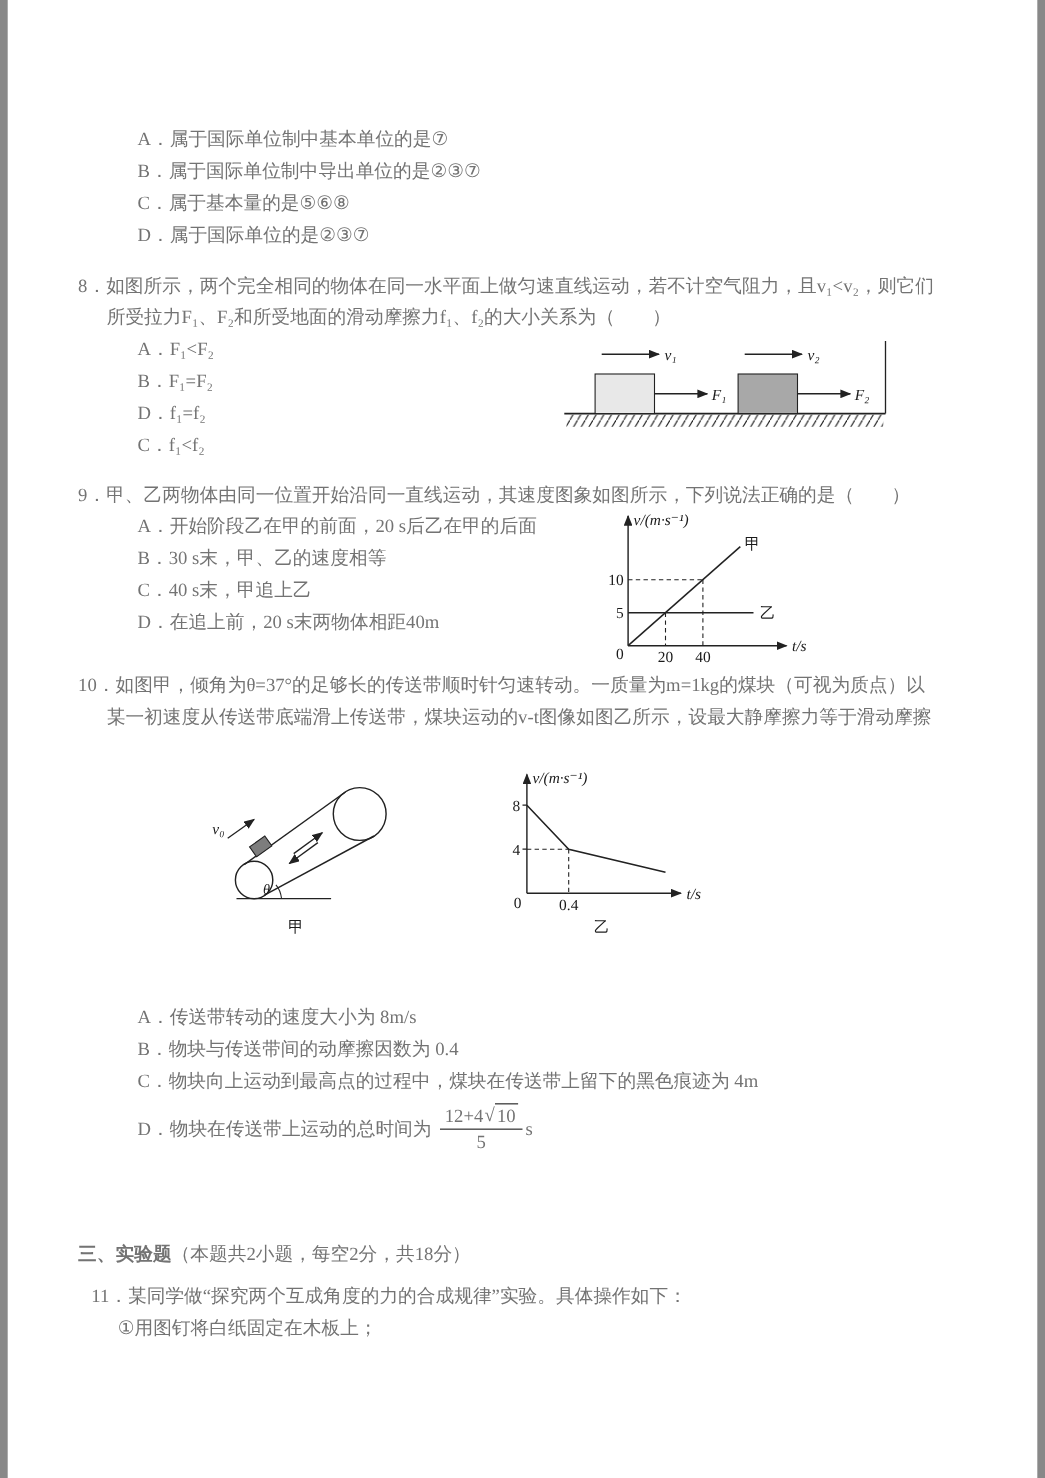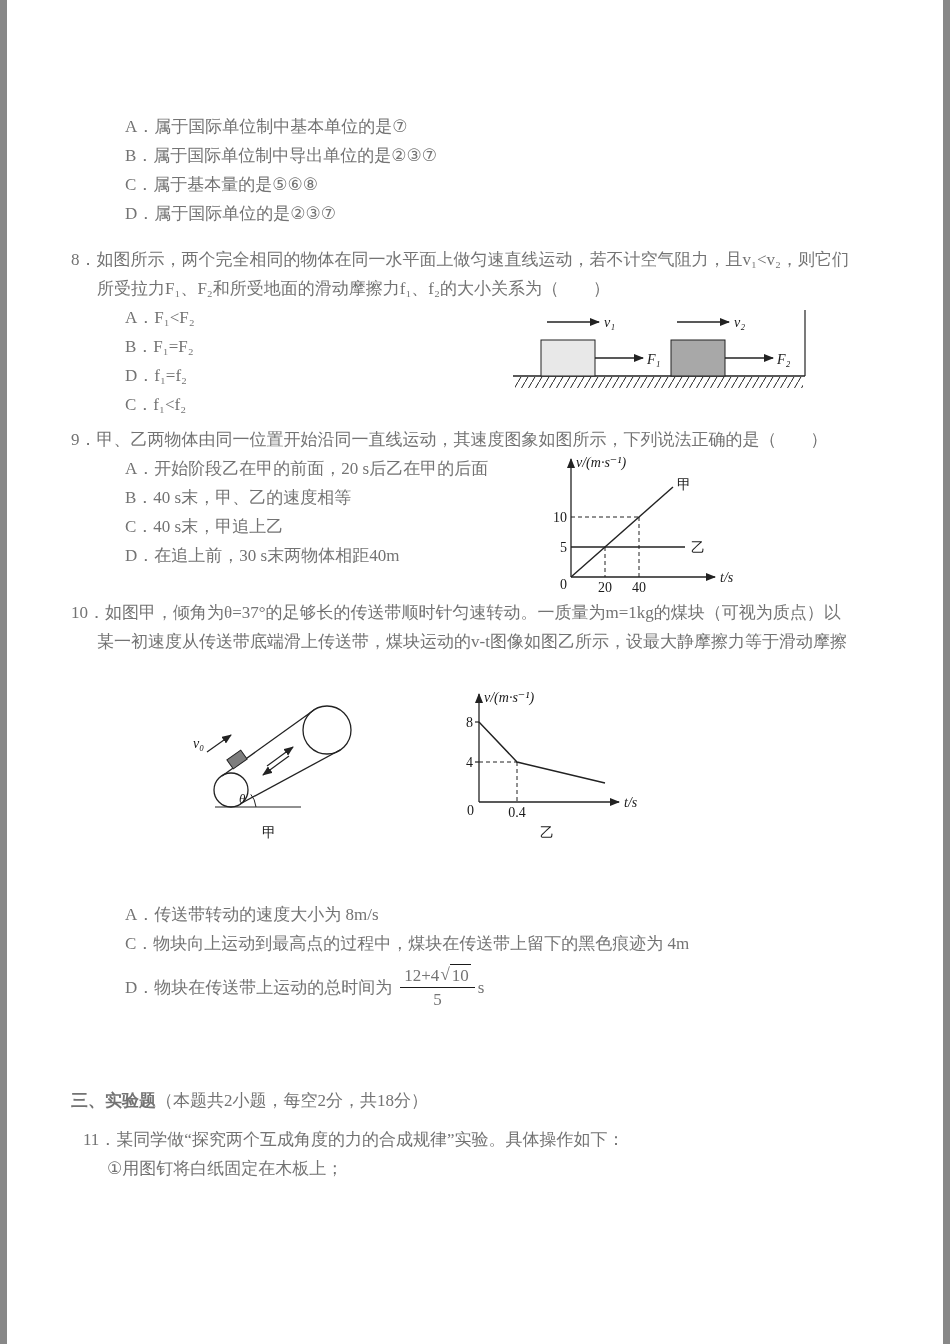--- a/index.html
+++ b/index.html
@@ -15,21 +15,21 @@
     line-height:29px;
     overflow:hidden;
   }
   .content { padding:112px 60px 0 64px; width:950px; }
   .line { white-space:nowrap; }
   .cont { padding-left:26px; }          
   .opts { padding-left:54px; }          
   .opt  { white-space:nowrap; }
   .qblock { position:relative; }
   .q8 { margin-top:17px; }
-  .q9 { margin-top:6px; }
+  .q9 { margin-top:16px; }
   .q10 { margin-top:28px; }
   .figure-abs { position:absolute; }
   .fig8 { left:440px; top:53px; }
   .fig9 { left:472px; top:20px; }
   .fig-row { display:flex; padding-left:118px; gap:68px; margin-top:26px; height:160px; }
   .opts10 { margin-top:58px; }
   .optd { display:flex; align-items:center; height:58px; white-space:nowrap; }
   .frac { display:inline-flex; flex-direction:column; align-items:center; margin:0 3px 0 8px; line-height:21px; }
   .frac .num { display:inline-flex; align-items:flex-end; border-bottom:1.2px solid #1a1a1a; padding:0 4px 1px 4px;justify-content:flex-end; }
   .frac .den { padding-top:1px; }
@@ -89,23 +89,23 @@
         <text x="136" y="66" class="it">F₁</text>
         <text x="223" y="29" class="it">v₂</text>
         <text x="266" y="66" class="it">F₂</text>
       </svg>
     </div>
 
     <div class="qblock q9">
       <div class="line">9．甲、乙两物体由同一位置开始沿同一直线运动，其速度图象如图所示，下列说法正确的是（　　）</div>
       <div class="opts">
         <div class="opt">A．开始阶段乙在甲的前面，20 s后乙在甲的后面</div>
-        <div class="opt">B．40 s末，甲、乙的速度相等</div>
+        <div class="opt">B．30 s末，甲、乙的速度相等</div>
         <div class="opt">C．40 s末，甲追上乙</div>
-        <div class="opt">D．在追上前，30 s末两物体相距40m</div>
+        <div class="opt">D．在追上前，20 s末两物体相距40m</div>
       </div>
 
       <svg class="figure-abs fig9" width="205" height="152" viewBox="0 0 205 152">
         <defs>
           <marker id="ar9" markerWidth="10" markerHeight="8" refX="9" refY="4" orient="auto" markerUnits="userSpaceOnUse">
             <path d="M0,0 L10,4 L0,8 Z" fill="#222"></path>
           </marker>
         </defs>
         <line x1="28" y1="132" x2="28" y2="14" stroke="#222" stroke-width="1.3" marker-end="url(#ar9)"></line>
         <line x1="28" y1="132" x2="172" y2="132" stroke="#222" stroke-width="1.3" marker-end="url(#ar9)"></line>
@@ -170,20 +170,21 @@
           <text x="26" y="45" text-anchor="end">8</text>
           <text x="26" y="85" text-anchor="end">4</text>
           <text x="27" y="133" text-anchor="end">0</text>
           <text x="70" y="135" text-anchor="middle">0.4</text>
           <text x="100" y="155" text-anchor="middle">乙</text>
         </svg>
       </div>
 
       <div class="opts opts10">
         <div class="opt">A．传送带转动的速度大小为 8m/s</div>
+        <div class="opt">B．物块与传送带间的动摩擦因数为 0.4</div>
         <div class="opt">C．物块向上运动到最高点的过程中，煤块在传送带上留下的黑色痕迹为 4m</div>
         <div class="opt optd">
           <span>D．物块在传送带上运动的总时间为</span>
           <span class="frac">
             <span class="num">
               <span>12+4</span>
               <span class="sqrt">
                 <span class="radical">√</span>
                 <span class="radicand">10</span>
               </span>

